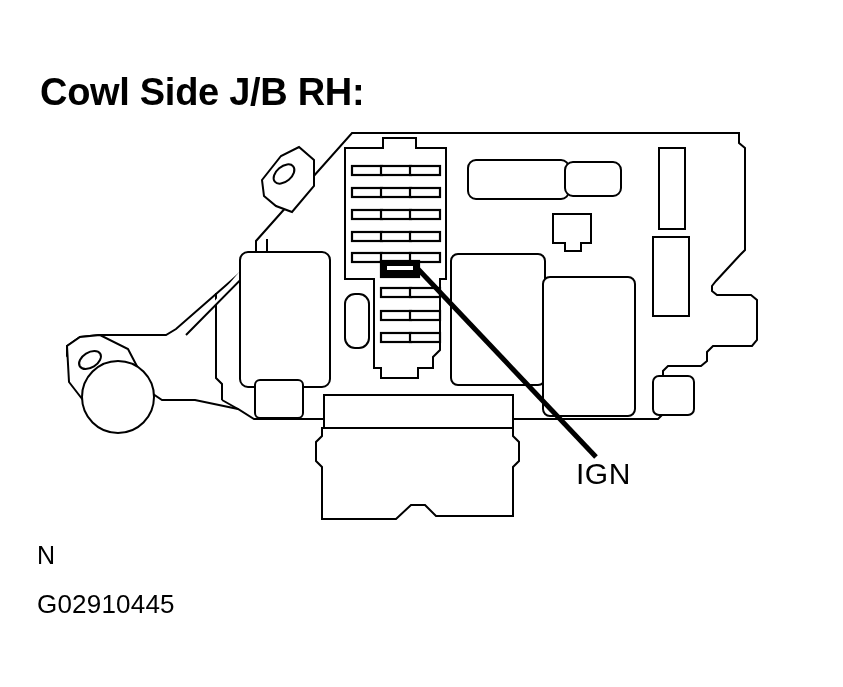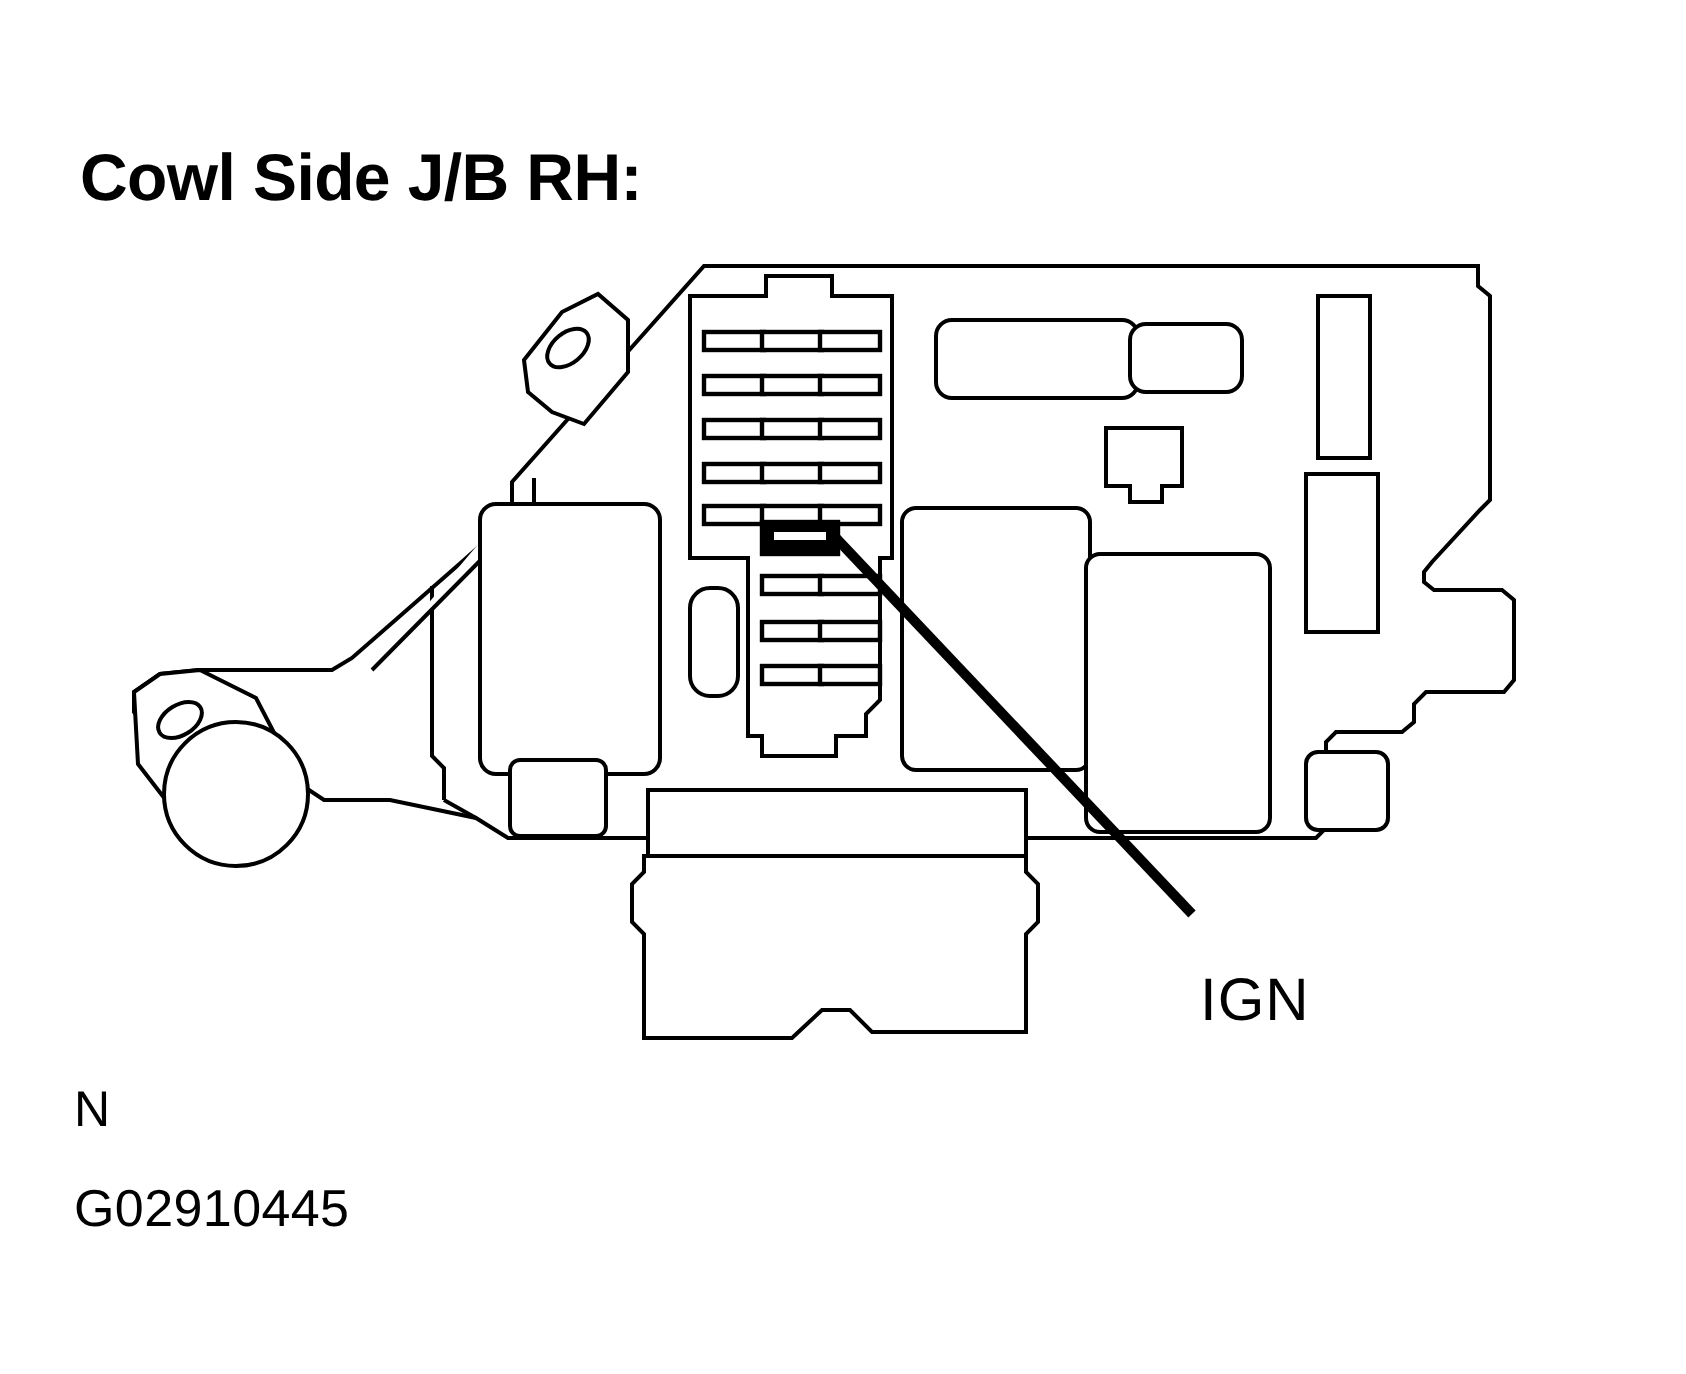--- a/index.html
+++ b/index.html
@@ -21,31 +21,30 @@
   }
   .label {
     position: absolute;
     white-space: pre;
     color: #000;
     line-height: 1.18;
   }
   #title-label {
     left: 40px;
     top: 70px;
-    font-size: 33px;
+    font-size: 38px;
     font-weight: bold;
     letter-spacing: -0.3px;
   }
   #ign-label {
     left: 576px;
-    top: 483px;
+    top: 456px;
     font-size: 30px;
     font-weight: normal;
     letter-spacing: 0.5px;
-    margin-left: 24px;
   }
   #note-label {
     left: 37px;
     top: 541px;
     font-size: 25px;
     font-weight: normal;
   }
   #figure-id-label {
     left: 37px;
     top: 589px;

